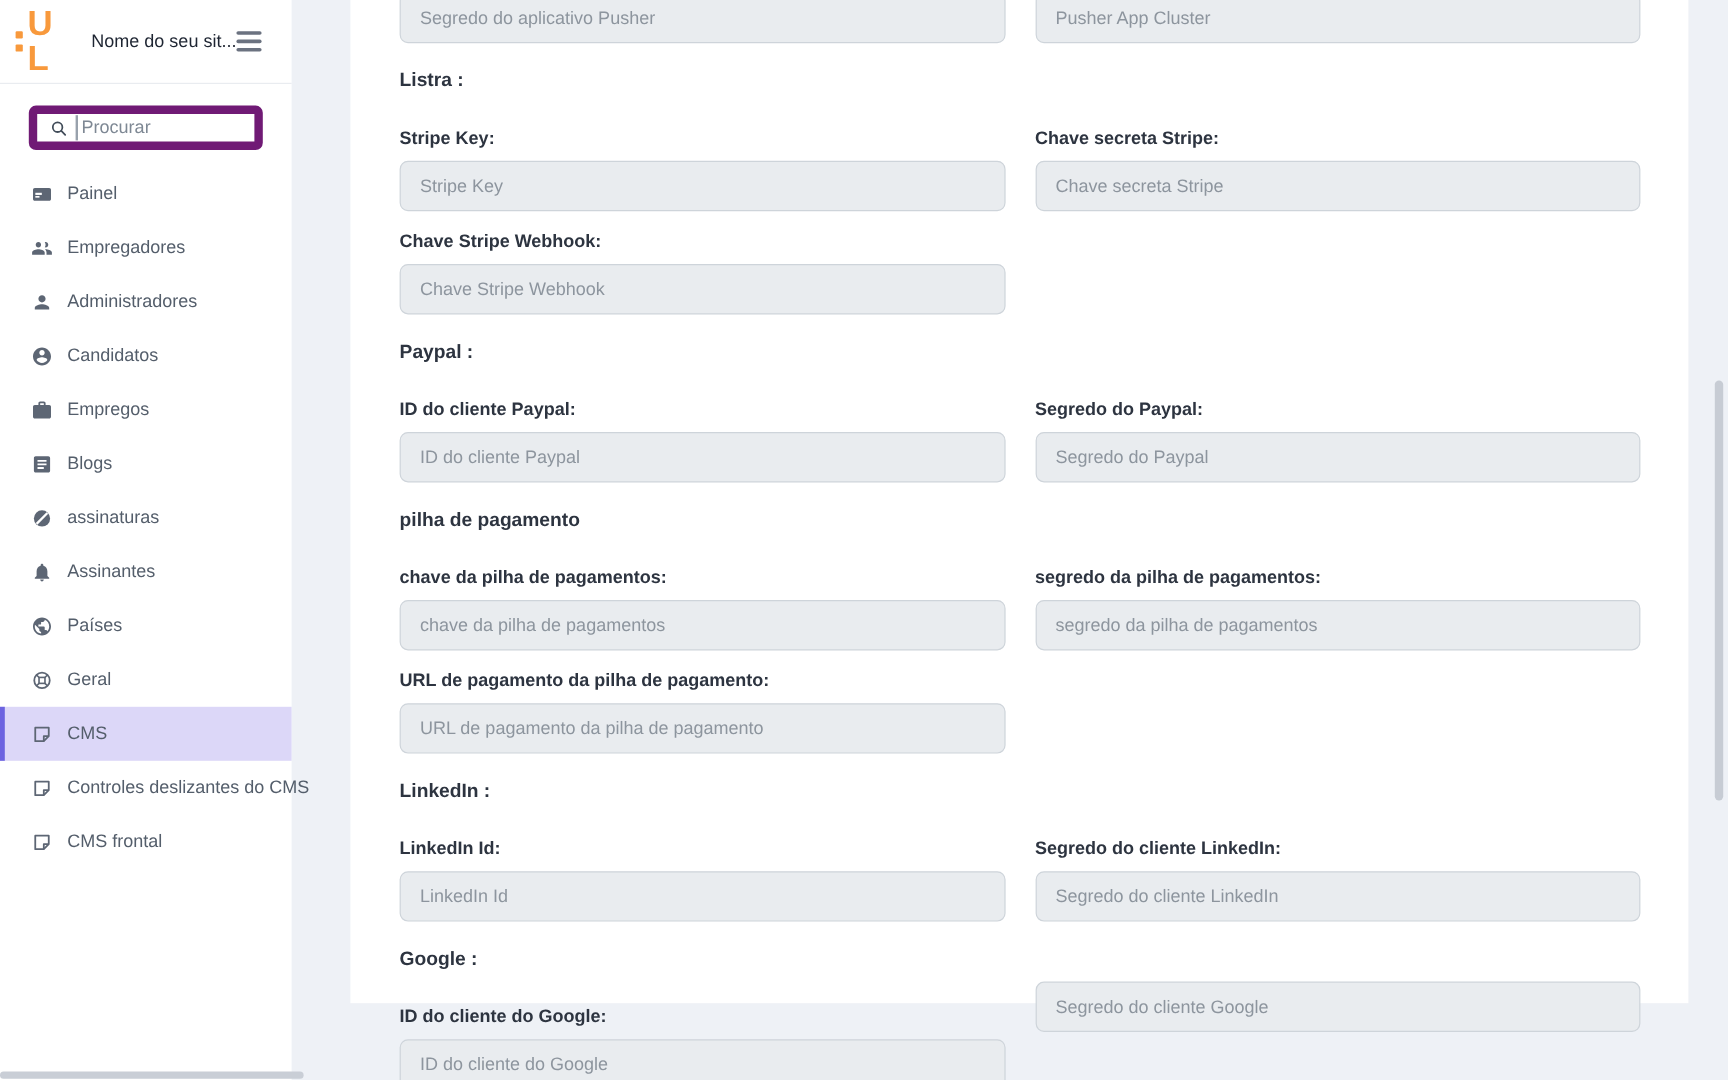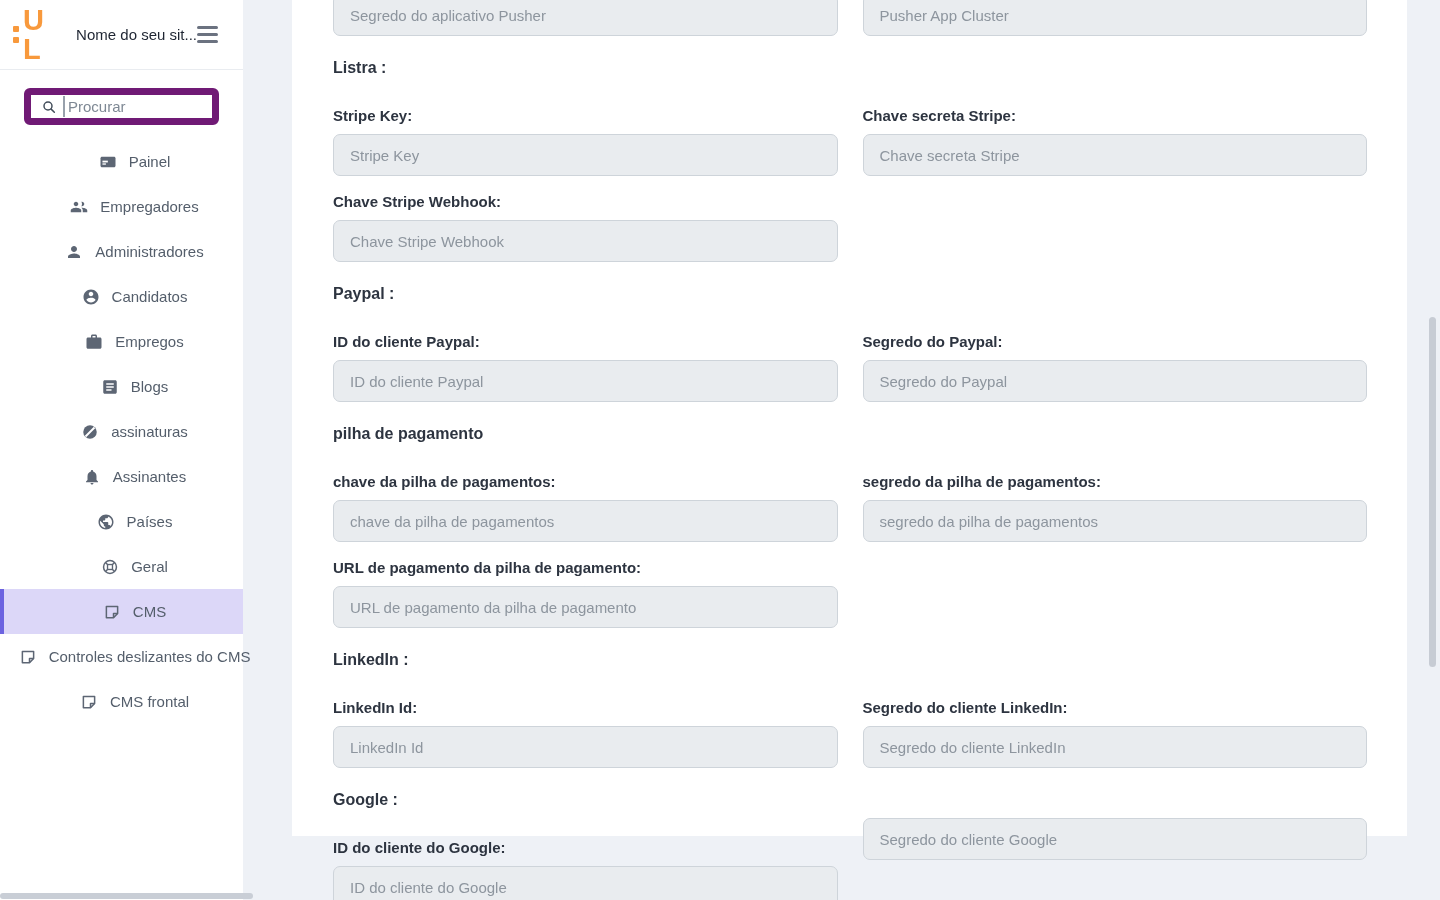--- a/index.html
+++ b/index.html
@@ -46,21 +46,21 @@
     border:none; outline:none; flex:1; min-width:0;
     font-family:"Liberation Sans", sans-serif;
     font-size:15px; color:#3c4452; background:transparent;
   }
   .search-input::placeholder { color:#7e8894; opacity:1; }
 
   .nav { }
   .nav-item {
     height:45px; display:flex; align-items:center;
     padding-left:26px; cursor:pointer; position:relative;
-    color:#545e6b; font-size:15px;justify-content:center;
+    color:#545e6b; font-size:15px;
   }
   .nav-item .icon { width:18px; height:18px; display:flex; align-items:center; justify-content:center; color:#5d6674; flex:0 0 18px; }
   .nav-item .icon svg { width:18px; height:18px; }
   .nav-label { margin-left:12px; white-space:nowrap; }
   .nav-item.active { background:#dcd7f8; }
   .nav-item.active::before {
     content:""; position:absolute; left:0; top:0; bottom:0; width:4px; background:#6c63e0;
   }
 
   .sidebar-hscrollbar {

